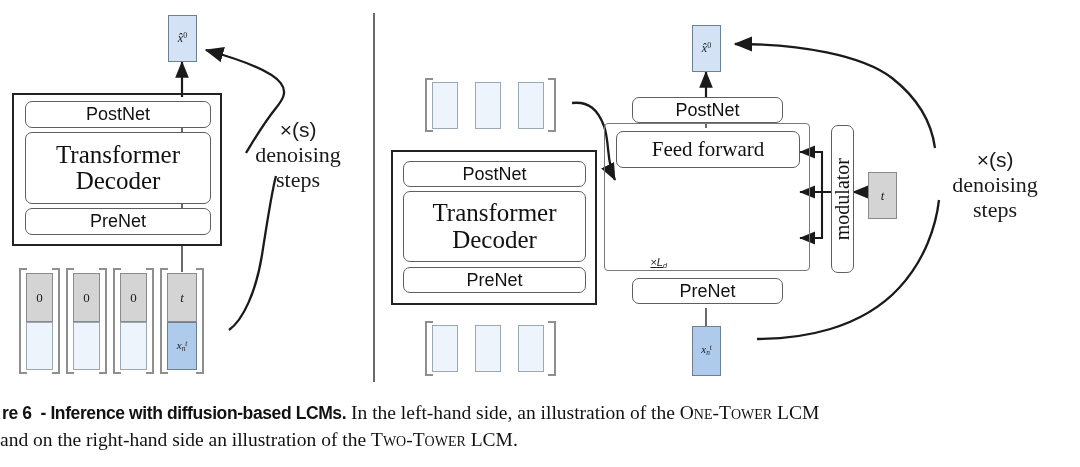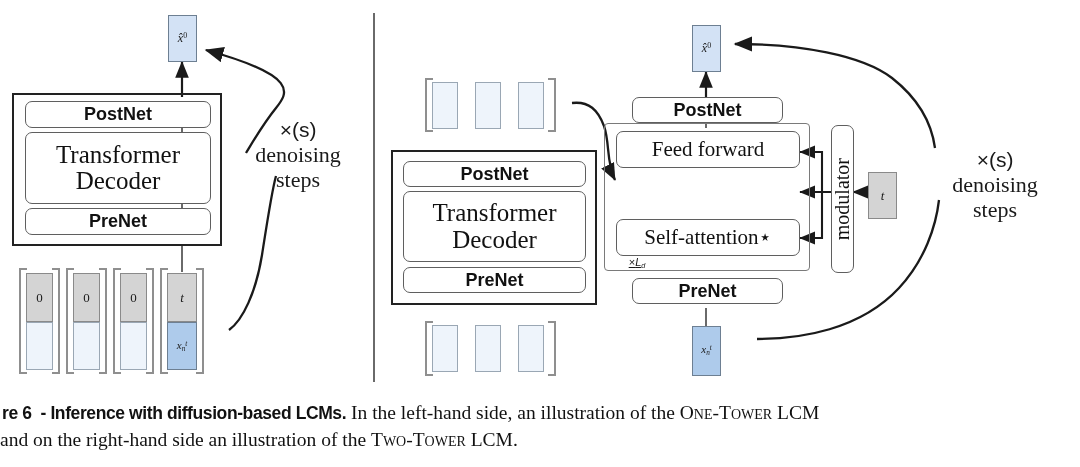--- a/index.html
+++ b/index.html
@@ -21,21 +21,21 @@
     text-align:center;
     line-height:1.05;
   }
   
   .mod{
     border:1.6px solid #5f5f5f;
     border-radius:7px;
     background:#ffffff;
     color:#111;
   }
-  .mod.sans{font-family:"Liberation Sans", sans-serif;font-weight:700;}
+  .mod.sans{font-family:"Liberation Sans", sans-serif;font-weight:400;}
   .mod.serif{font-family:"Liberation Serif", serif;}
 
   
   .frame{
     position:absolute;
     box-sizing:border-box;
     border:2px solid #222;
     background:transparent;
   }
   
@@ -228,23 +228,22 @@
 
   <div class="tok tok-out box" style="left:692px;top:25px;width:29px;height:47px;font-size:12px;">
     <span><span class="it">x̂</span><span class="sup">0</span></span>
   </div>
 
   <div class="box mod sans" style="left:632px;top:97px;width:151px;height:26px;font-size:18px;">PostNet</div>
 
   <div class="frame-thin" style="left:604px;top:123px;width:206px;height:148px;"></div>
 
   <div class="box mod serif" style="left:616px;top:131px;width:184px;height:37px;font-size:21px;">Feed forward</div>
-  <div class="box mod serif" style="left:616px;top:219px;width:184px;height:37px;font-size:21px;">Self-attention⋆</div>
-
-  <div class="txt" style="left:607px;top:256px;width:60px;font-size:11px;text-align:center;font-family:'Liberation Sans',sans-serif;text-decoration:underline;">
+
+  <div class="txt" style="left:607px;top:256px;width:60px;font-size:11px;text-align:right;font-family:'Liberation Sans',sans-serif;text-decoration:underline;">
     <span>×</span><span class="it">L</span><span class="sub it">d</span>
   </div>
 
   <div class="box mod sans" style="left:632px;top:278px;width:151px;height:26px;font-size:18px;">PreNet</div>
 
   <div class="tok tok-blue box" style="left:692px;top:326px;width:29px;height:50px;font-size:11px;">
     <span><span class="it">x</span><span class="sub it">n</span><span class="sup it">t</span></span>
   </div>
 
   <div class="box mod serif" style="left:831px;top:125px;width:23px;height:148px;">

